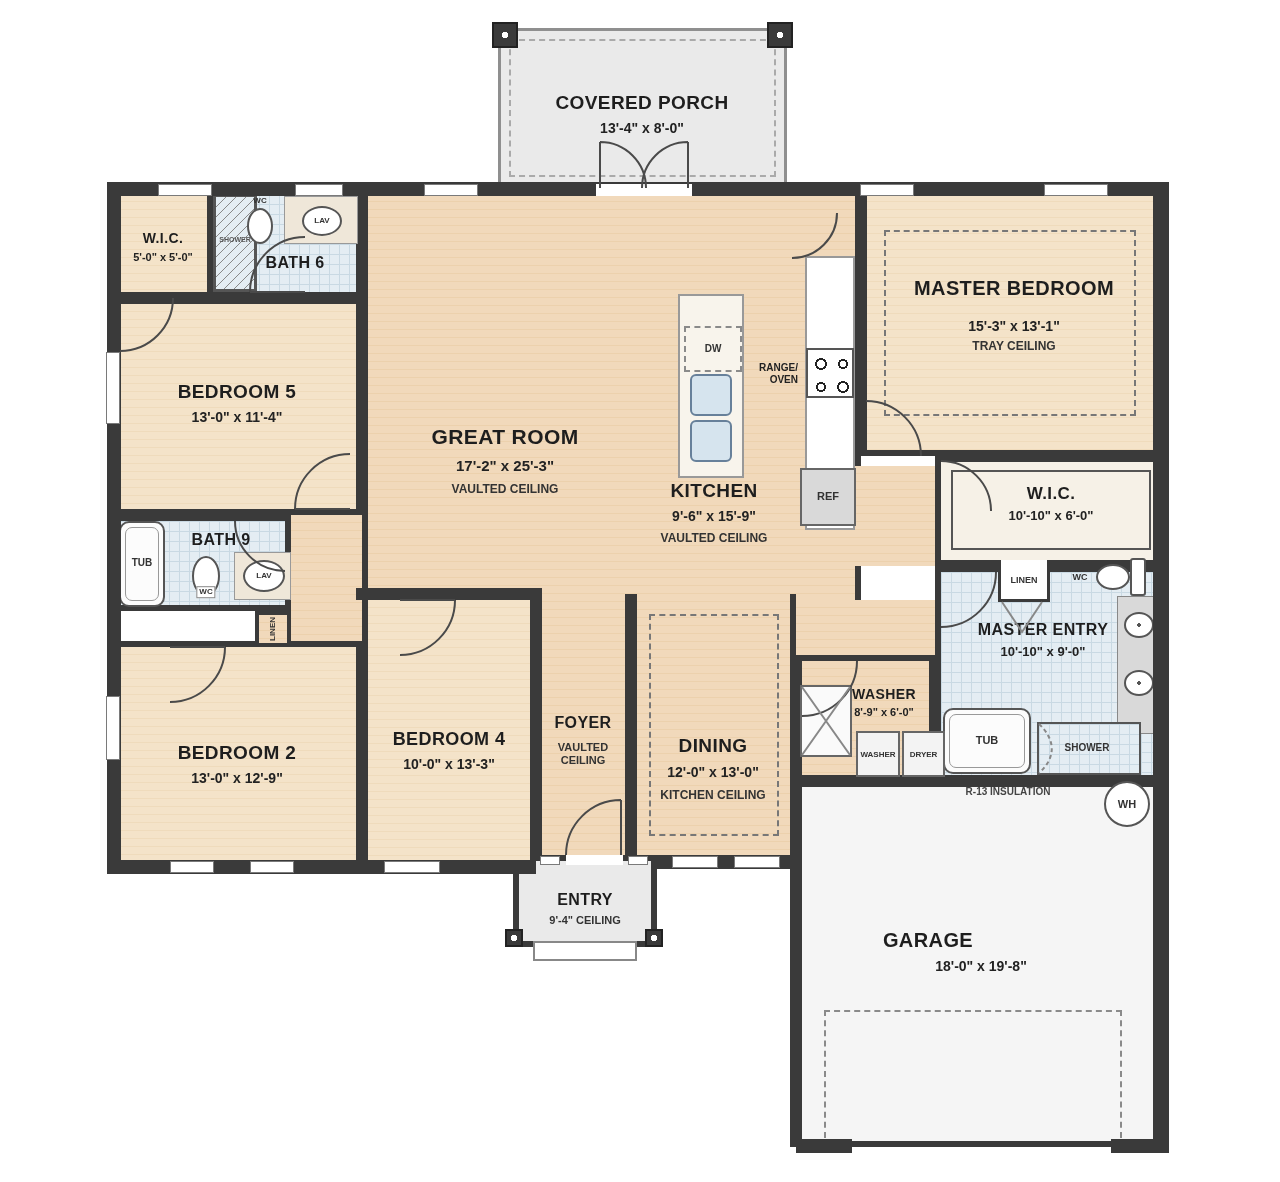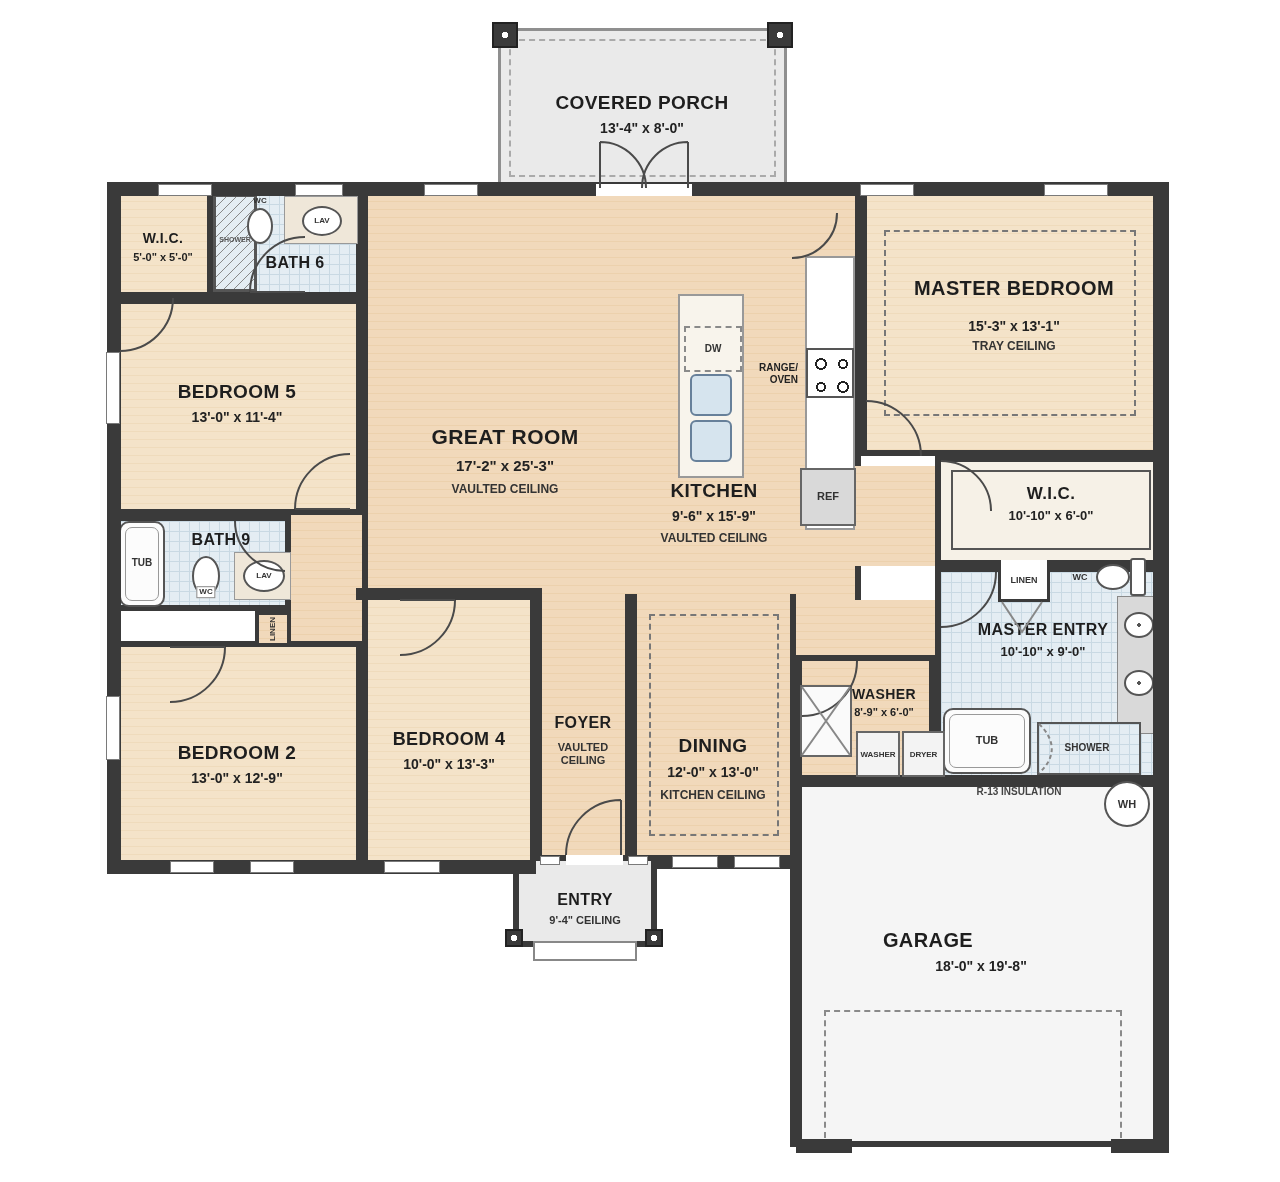--- a/index.html
+++ b/index.html
@@ -208,21 +208,21 @@
   <div class="lbl nt" style="left:713px;top:795px;font-size:12px;">KITCHEN CEILING</div>
 
   <div class="lbl nm" style="left:884px;top:694px;font-size:14px;">WASHER</div>
   <div class="lbl dm" style="left:884px;top:713px;font-size:11px;">8'-9" x 6'-0"</div>
 
   <div class="lbl nm" style="left:585px;top:900px;font-size:16px;">ENTRY</div>
   <div class="lbl nt" style="left:585px;top:921px;font-size:11px;">9'-4" CEILING</div>
 
   <div class="lbl nm" style="left:928px;top:940px;font-size:20px;">GARAGE</div>
   <div class="lbl dm" style="left:981px;top:966px;font-size:14px;">18'-0" x 19'-8"</div>
-  <div class="lbl nt" style="left:1008px;top:792px;font-size:10px;color:#444;margin-left:11px;">R-13 INSULATION</div>
+  <div class="lbl nt" style="left:1008px;top:792px;font-size:10px;color:#444;">R-13 INSULATION</div>
 
   <svg class="ovl" width="1280" height="1182" viewBox="0 0 1280 1182">
     <g stroke="#4a4a4a" stroke-width="2" fill="none">
 
       <path d="M600,142 A46,46 0 0 1 646,188 M600,188 L600,142"></path>
       <path d="M688,142 A46,46 0 0 0 642,188 M688,188 L688,142"></path>
 
       <path d="M621,800 A55,55 0 0 0 566,855 M621,855 L621,800"></path>
 
       <path d="M225,647 A55,55 0 0 1 170,702 M170,647 L225,647"></path>

